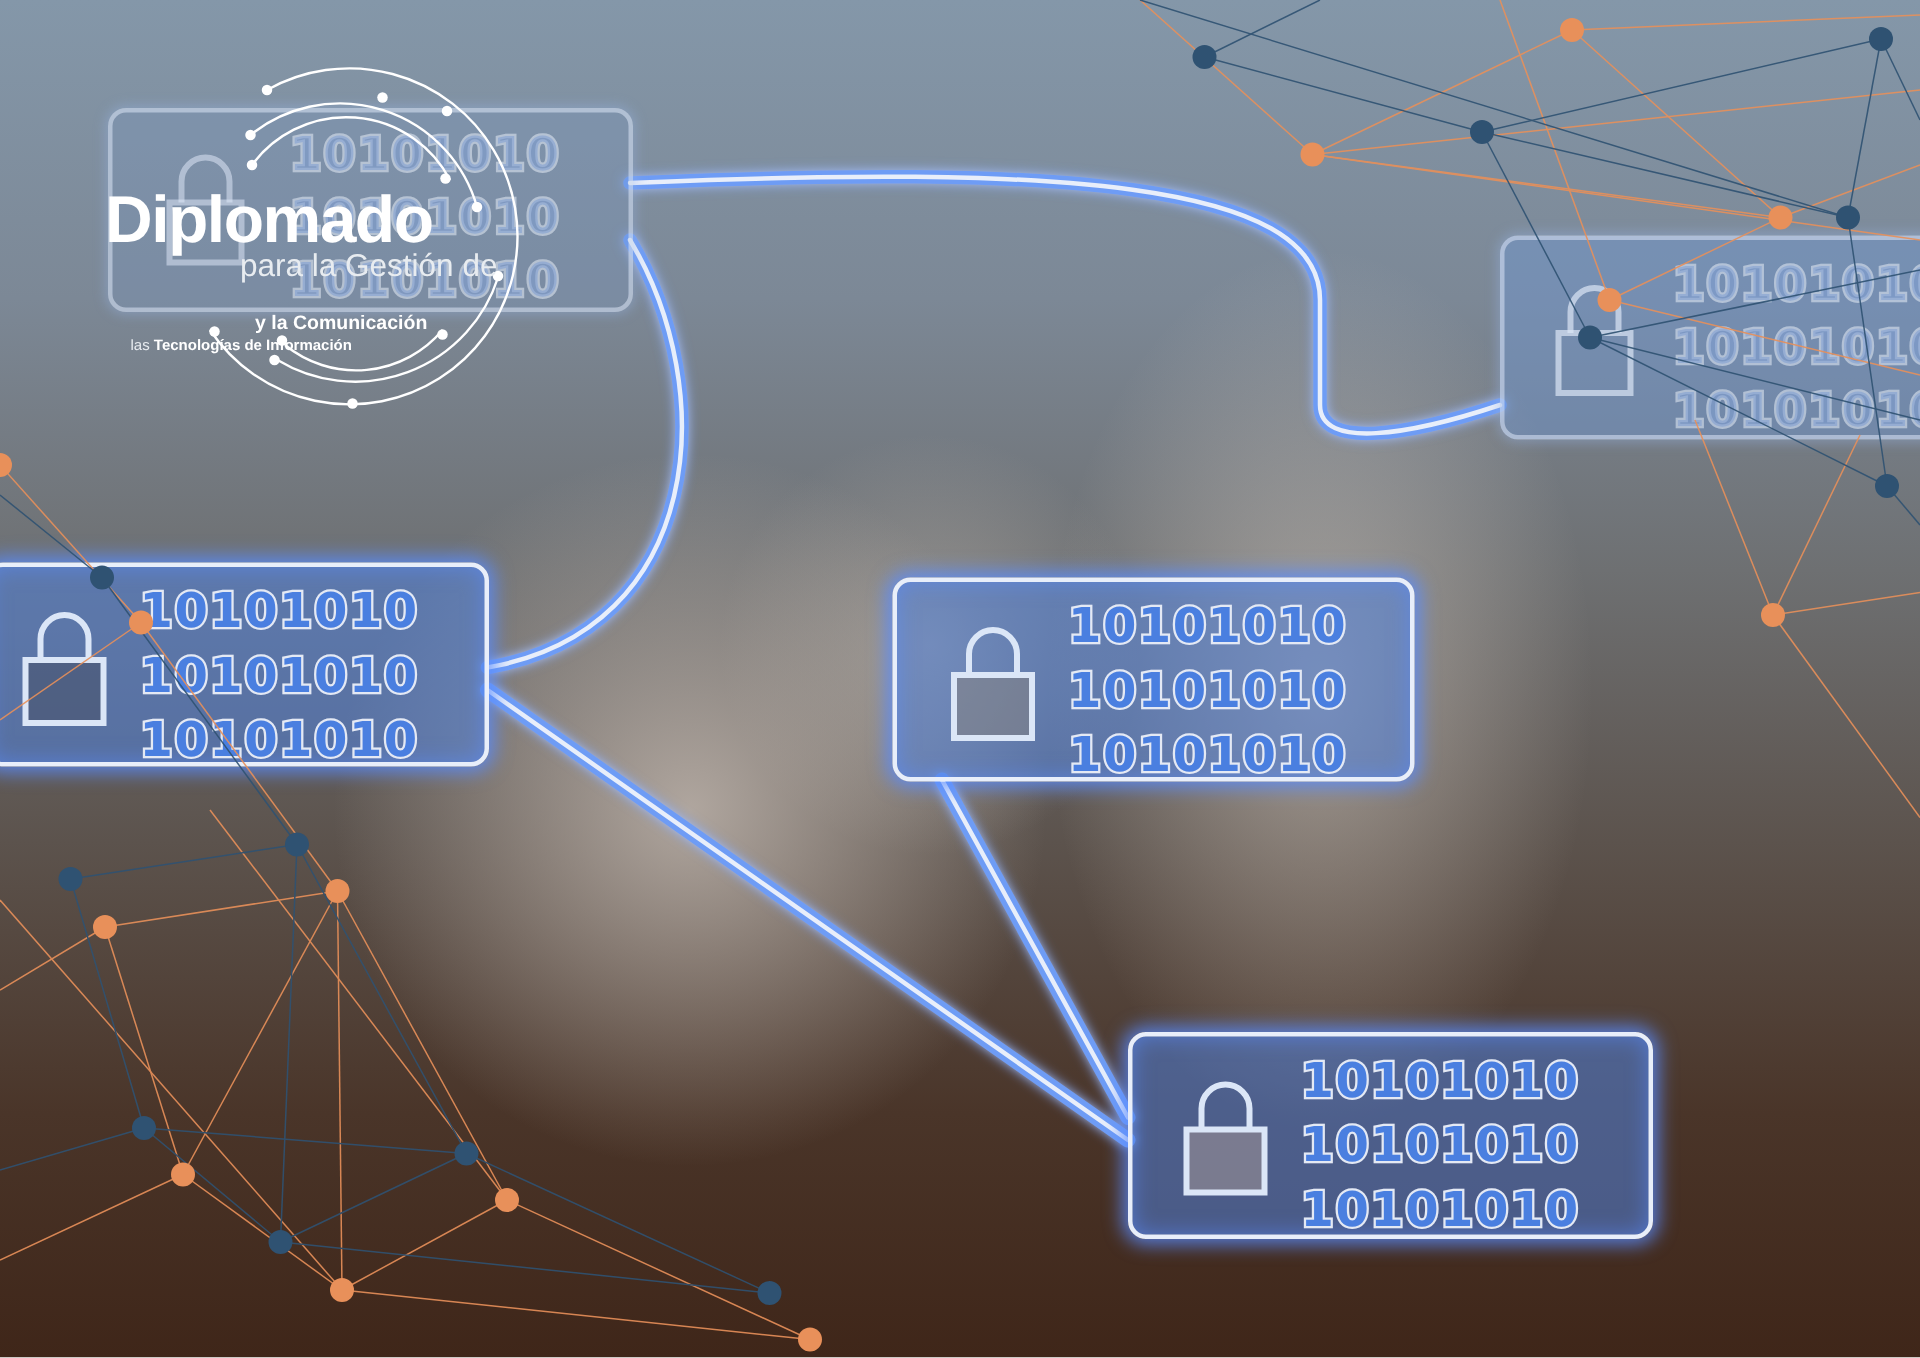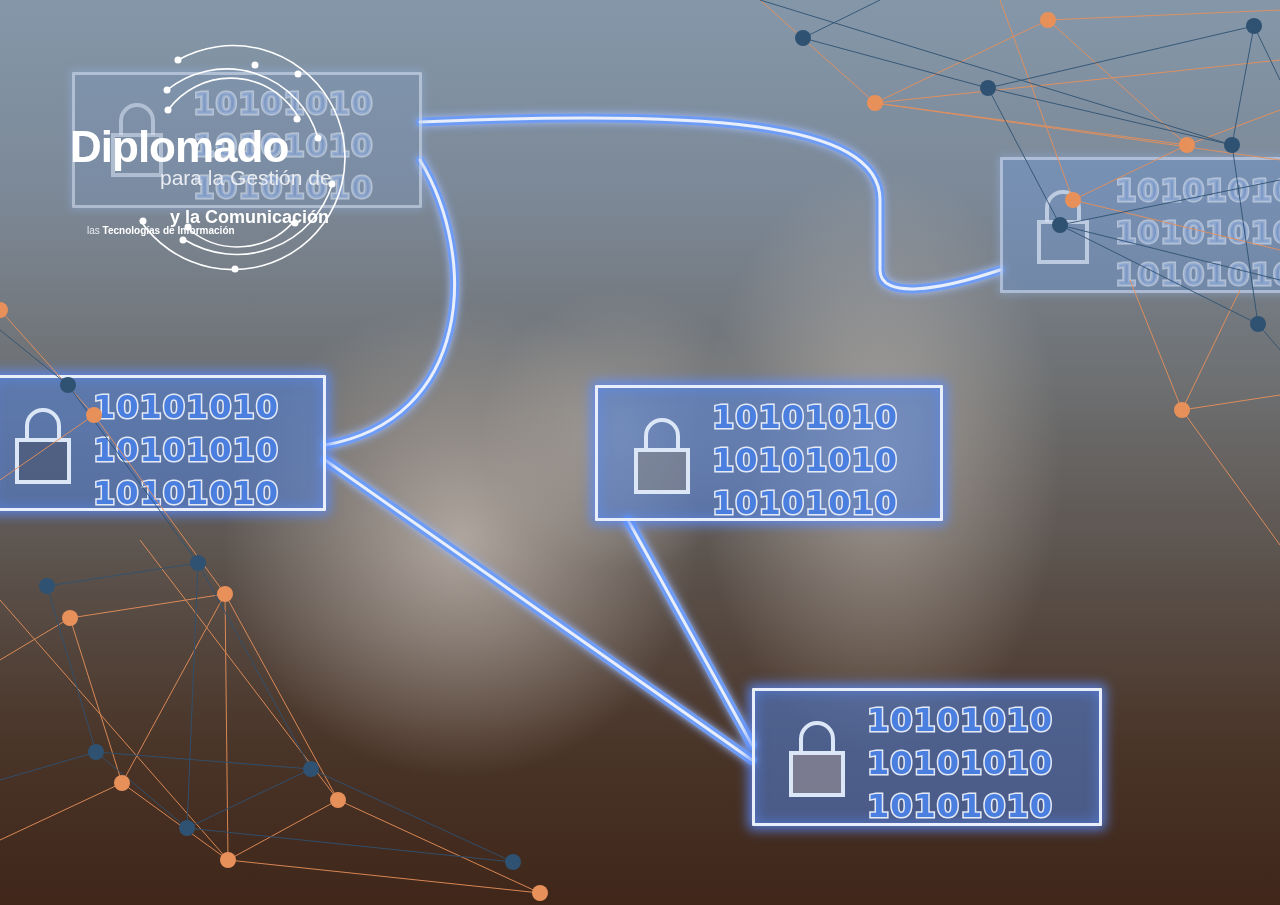--- a/index.html
+++ b/index.html
@@ -13,22 +13,22 @@
       linear-gradient(180deg, #8497a9 0%, #7c8896 22%, #6e7072 42%, #5c534d 62%, #4a3529 82%, #3f2619 100%);
   }
   .net { position:absolute; inset:0; }
   .logo { position:absolute; left:60px; top:40px; width:300px; height:240px; }
   .logo-title { position:absolute; left:10px; top:82px; color:#fff; font-weight:bold;
     font-size:44px; letter-spacing:-1px; font-family:"Liberation Sans", sans-serif; }
   .logo-sub1 { position:absolute; left:100px; top:126px; color:#e8ecf0; font-size:21px; }
   .logo-sub2 { position:absolute; left:27px; top:150px; color:#fff; font-size:10px;margin-top:35px; }
   .logo-sub2 .light { font-weight:normal; color:#e8ecf0; }
   .logo-sub2 .bold { font-weight:bold; }
-  .logo-sub3 { position:absolute; left:110px; top:167px; color:#fff; font-size:18px; font-weight:bold; }
-  .card { position:absolute; border:3px solid #e8eefa; border-radius:1px;
+  .logo-sub3 { position:absolute; left:110px; top:167px; color:#fff; font-size:13px; font-weight:bold; }
+  .card { position:absolute; border:3px solid #e8eefa; border-radius:12px;
     background:rgba(80,130,220,0.55);
     box-shadow: 0 0 12px 4px rgba(90,140,255,0.8), inset 0 0 14px rgba(90,140,255,0.6); }
   .card.faded { background:rgba(120,150,200,0.25); border-color:rgba(220,230,245,0.55);
     box-shadow: 0 0 8px 2px rgba(150,180,230,0.4); }
   .lock { position:absolute; }
   .bits { position:absolute; color:#4a7fe0; font-weight:bold; font-family:"DejaVu Sans", sans-serif;
     -webkit-text-stroke: 3px #e4e9f4; paint-order: stroke fill; letter-spacing:1px; line-height:1.35; }
   .card.faded .bits { color:rgba(130,160,210,0.6); -webkit-text-stroke: 3px rgba(220,228,240,0.6); }
 </style>
 </head>

